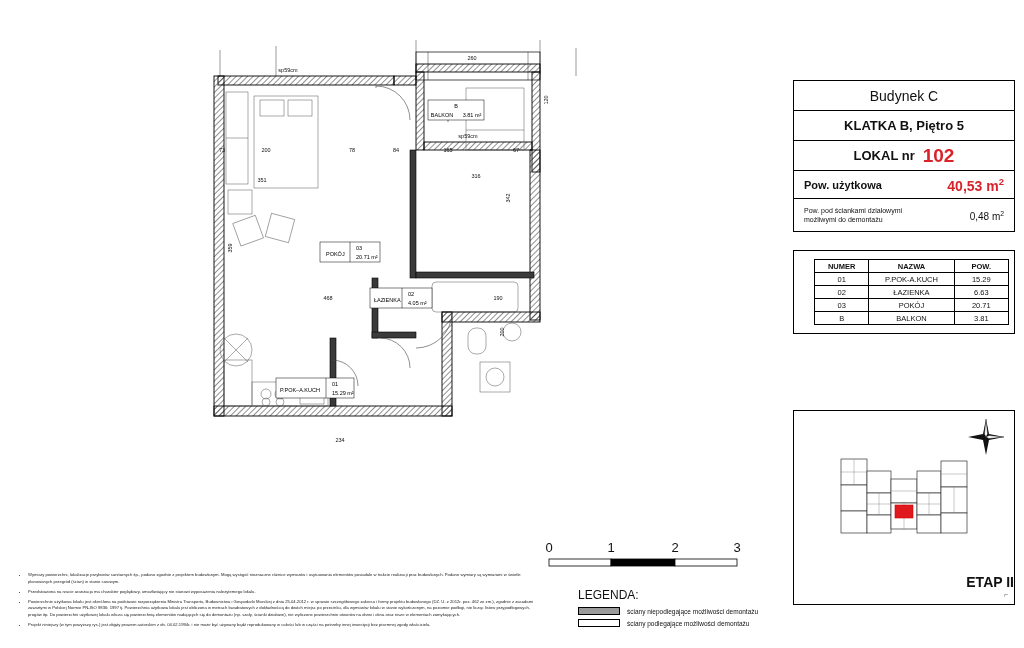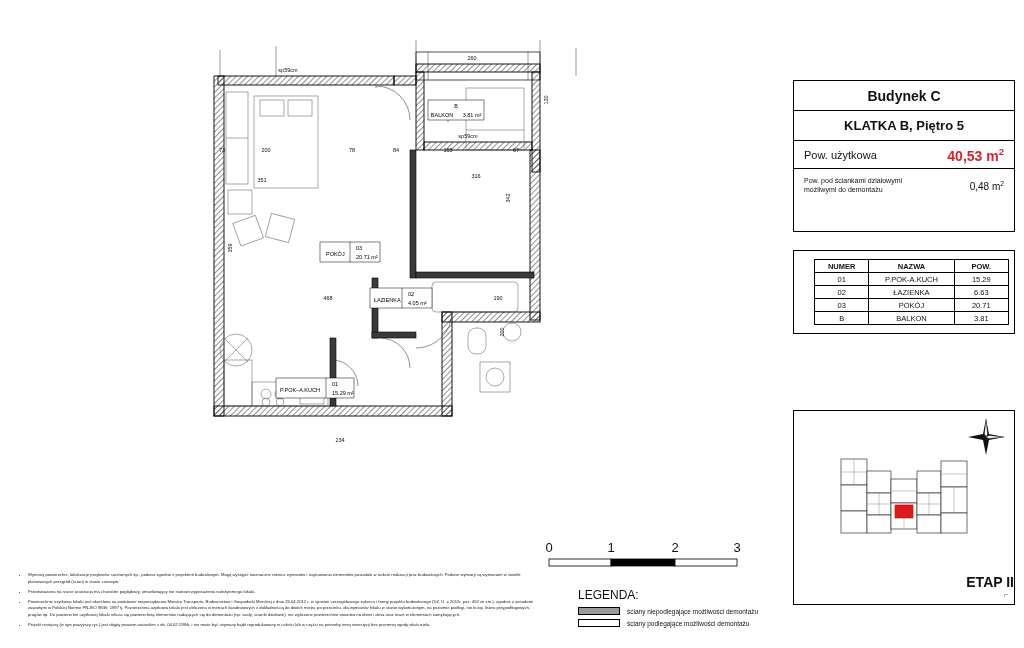--- a/index.html
+++ b/index.html
@@ -40,30 +40,30 @@
     width: 222px; height: 152px;
   }
   .pnl-row {
     border-bottom: 1px solid #000;
     box-sizing: border-box;
     display: flex;
     align-items: center;
     justify-content: center;
   }
   .pnl-row:last-child { border-bottom: none; }
-  #row-building { height: 30px; font-size: 14px; font-weight: bold; }
+  #row-building { height: 30px; font-size: 14px; font-weight: normal; }
   #row-stair { height: 30px; font-size: 13px; font-weight: bold; }
   #row-lokal { height: 30px; font-size: 13px; font-weight: bold; gap: 8px; }
   #row-lokal .lokal-num { font-size: 19px; color: #d8232a; font-weight: bold; }
   #row-area {
     height: 28px;
     display: flex; align-items: center; justify-content: space-between;
     padding: 0 10px;
   }
-  #row-area .lbl { font-size: 11px; font-weight: normal; }
+  #row-area .lbl { font-size: 11px; font-weight: bold; }
   #row-area .val { font-size: 14px; font-weight: bold; color: #d8232a; }
   #row-walls {
     height: 34px;
     display: flex; align-items: center; justify-content: space-between;
     padding: 0 10px;
   }
   #row-walls .lbl { font-size: 7px; line-height: 1.25; }
   #row-walls .val { font-size: 10px; }
   .sup { font-size: 0.68em; vertical-align: super; }
 
@@ -338,20 +338,24 @@
       </g>
     </svg>
   </div>
 
   <div class="panel" id="info-panel">
     <div class="pnl-row" id="row-building">
       <span>Budynek C</span>
     </div>
     <div class="pnl-row" id="row-stair">
       <span>KLATKA B, Piętro 5</span>
+    </div>
+    <div class="pnl-row" id="row-lokal">
+      <span>LOKAL nr</span>
+      <span class="lokal-num">102</span>
     </div>
     <div class="pnl-row" id="row-area">
       <span class="lbl">Pow. użytkowa</span>
       <span class="val"><span>40,53 m</span><span class="sup">2</span></span>
     </div>
     <div class="pnl-row" id="row-walls">
       <span class="lbl">
         <span>Pow. pod ściankami działowymi</span><br>
         <span>możliwymi do demontażu</span>
       </span>

